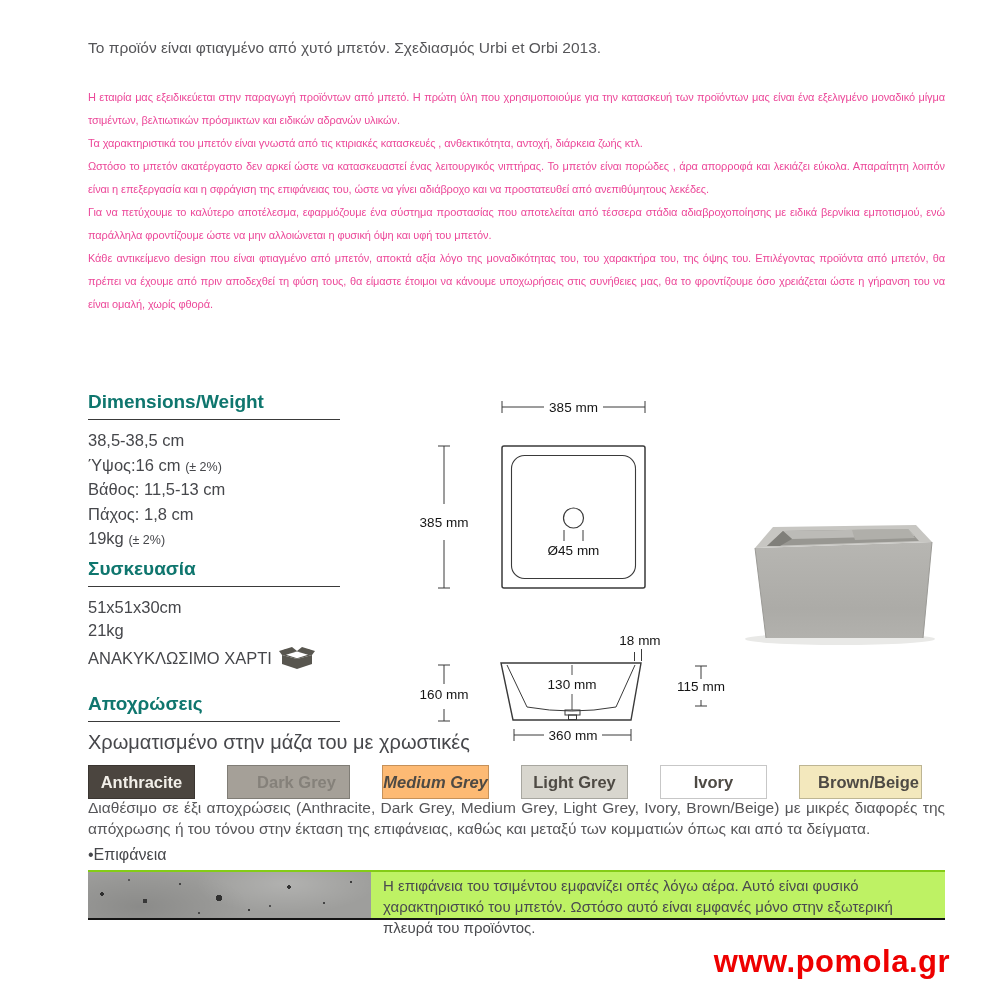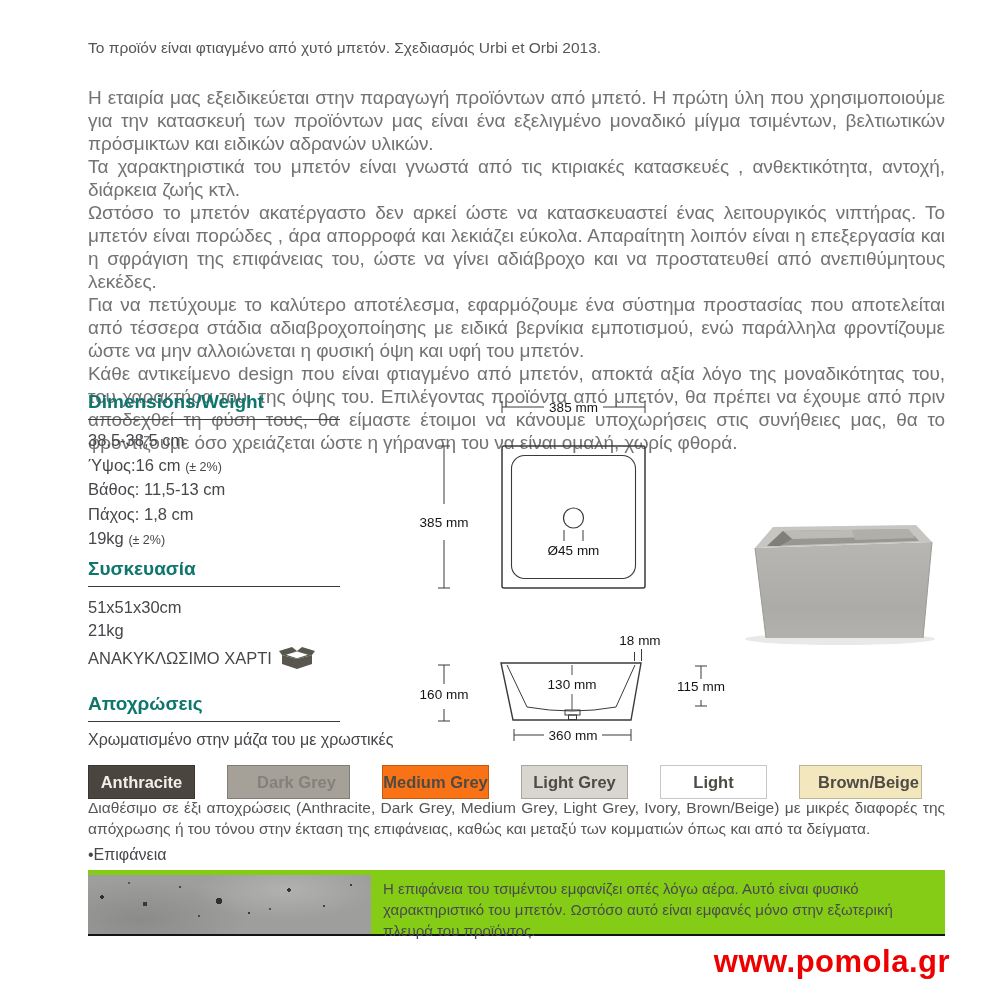--- a/index.html
+++ b/index.html
@@ -10,36 +10,36 @@
     overflow:hidden; margin:0 auto;
   }
   .abs { position:absolute; }
 
   .intro {
     left:88px; top:36px; width:860px;
     font-size:15.5px; color:#565659; line-height:23px;
   }
   .body-text {
     left:88px; top:86px; width:857px;
-    font-size:19px; color:#737373; line-height:23px;
+    font-size:11px; color:#ec4899; line-height:23px;
     text-align:justify; letter-spacing:-0.1px;
   }
   .body-text p { margin:0; }
 
   .section-title {
     font-size:19px; font-weight:700; color:#0f766e;
     padding-bottom:6px; border-bottom:1.5px solid #3a3a3a; width:252px;
   }
   .sec-dimensions { left:88px; top:391px; width:300px; }
   .sec-packaging  { left:88px; top:558px; width:320px; }
   .sec-shades     { left:88px; top:693px; width:420px; }
 
   .item-list { margin-top:9px; font-size:16.5px; color:#46474b; line-height:22.5px; }
   .item-list .note { font-size:12.5px; }
-  .subtitle { margin-top:9px; font-size:16px; color:#46474b; }
+  .subtitle { margin-top:9px; font-size:20px; color:#46474b; }
 
   .pack-line-icon { display:flex; align-items:center; gap:7px; }
   .box-icon { display:inline-block; }
 
   .swatch-row {
     left:88px; top:765px; width:833px; height:34px; display:flex;gap:33px;
   }
   .swatch {
     flex:1; display:flex; align-items:center; justify-content:center;
     font-size:16.5px; font-weight:600; border:1px solid rgba(0,0,0,0.22);
@@ -48,23 +48,23 @@
 
   .shade-desc {
     left:88px; top:797px; width:857px;
     font-size:15.5px; color:#565659; line-height:21px; text-align:justify;
   }
   .surface-bullet {
     left:88px; top:846px; width:300px;
     font-size:16px; color:#46474b;
   }
   .surface-band {
-    left:88px; top:870px; width:857px; height:66px;
-    border-top:5px solid #84cc16; border-bottom:2px solid #141414;
-    display:flex; background:#84cc16;
+    left:88px; top:870px; width:857px; height:50px;
+    border-top:2px solid #84cc16; border-bottom:2px solid #141414;
+    display:flex; background:#bef264;
   }
   .texture {
     width:283px; height:100%;
     background-color:#9e9e9c;
     background-image:
       radial-gradient(circle 3px at 14px 22px, #2e2e2e 60%, transparent 61%),
       radial-gradient(circle 4px at 57px 29px, #383838 60%, transparent 61%),
       radial-gradient(circle 2px at 92px 12px, #444444 60%, transparent 61%),
       radial-gradient(circle 5px at 131px 26px, #303030 60%, transparent 61%),
       radial-gradient(circle 2px at 161px 38px, #3a3a3a 60%, transparent 61%),
@@ -149,28 +149,28 @@
     <div class="subtitle">Χρωματισμένο στην μάζα του με χρωστικές</div>
   </div>
 
   <div class="abs swatch-row">
     <div class="swatch" style="background-color: rgb(75, 69, 63); color: rgb(242, 239, 233);">
         <span>Anthracite</span>
       </div>
     <div class="swatch" style="background-color: rgb(165, 160, 152); color: rgb(133, 129, 122); padding-left: 16px;">
         <span>Dark Grey</span>
       </div>
-    <div class="swatch" style="background-color: #f97316; color: rgb(78, 74, 68);">
+    <div class="swatch" style="background-color: #fdba74; color: rgb(78, 74, 68); font-style: italic;">
         <span>Medium Grey</span>
       </div>
     <div class="swatch" style="background-color: rgb(216, 214, 206); color: rgb(78, 74, 68);">
         <span>Light Grey</span>
       </div>
     <div class="swatch" style="background-color: rgb(255, 255, 255); color: rgb(78, 74, 68);">
-        <span>Light</span>
+        <span>Ivory</span>
       </div>
     <div class="swatch" style="background-color: rgb(243, 232, 189); color: rgb(78, 74, 68); padding-left: 16px;">
         <span>Brown/Beige</span>
       </div>
   </div>
 
   <div class="abs shade-desc">Διαθέσιμο σε έξι αποχρώσεις (Anthracite, Dark Grey, Medium Grey, Light Grey, Ivory, Brown/Beige) με μικρές διαφορές της απόχρωσης ή του τόνου στην έκταση της επιφάνειας,  καθώς και μεταξύ των κομματιών όπως και από τα δείγματα.</div>
 
   <div class="abs surface-bullet">•Επιφάνεια</div>
   <div class="abs surface-band">

